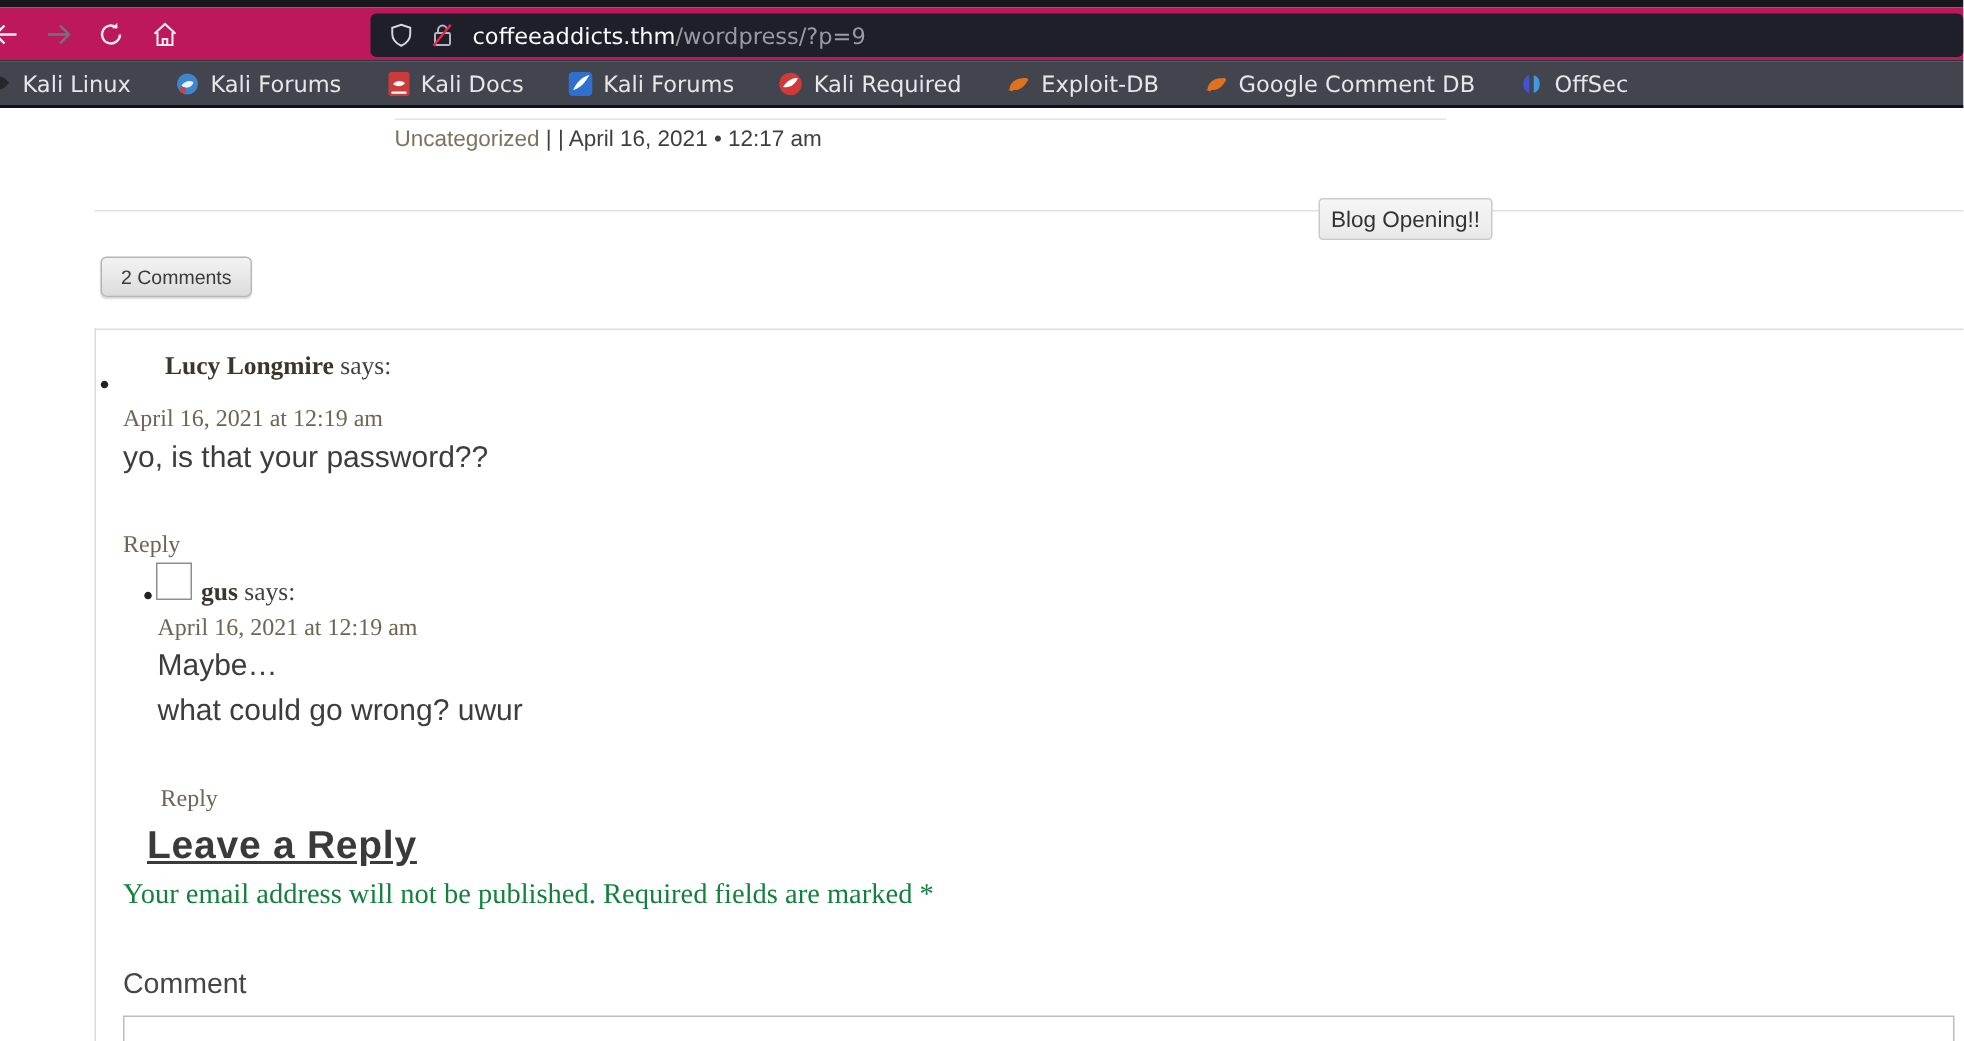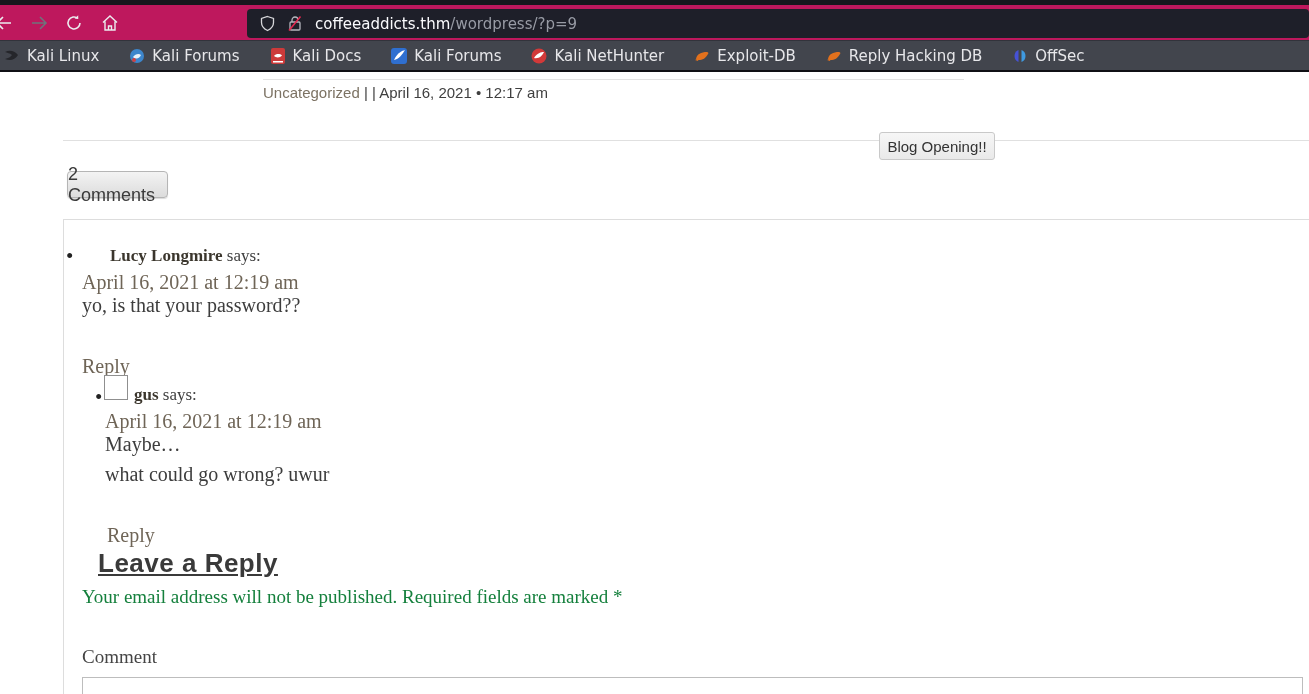--- a/index.html
+++ b/index.html
@@ -16,58 +16,58 @@
   .navbtn svg { display:block; }
   .urlbar { position:absolute; left:247px; top:4px; width:1062px; height:29px; background:#1e1f29;
             border-radius:4px; display:flex; align-items:center; padding-left:12px;
             font-family:"DejaVu Sans", sans-serif; font-size:15px; }
   .urlbar .host { color:#fbfbfe; }
   .urlbar .path { color:#989ba5; }
   .url-icon { margin-right:10px; display:flex; align-items:center; }
 
   .bookmarks { position:absolute; left:0; top:41px; width:1309px; height:31px; background:#42454d;
                border-bottom:2px solid #101015; display:flex; align-items:center; column-gap:30px;
-               padding-left:12px; overflow:hidden; }
+               padding-left:0; overflow:hidden; }
   .bm { display:flex; align-items:center; column-gap:7px; font-family:"DejaVu Sans", sans-serif;
         font-size:15px; color:#e7e7ea; white-space:nowrap; }
   .bm:first-child { margin-left:-8px; }
   .bm .ic { width:16px; height:16px; display:inline-flex; }
 
   
   .page { position:absolute; left:0; top:74px; width:1309px; height:620px; background:#fff; }
 
   .article-divider { position:absolute; left:263px; top:5px; width:701px; height:1px; background:#e3e3e3; }
   .post-meta { position:absolute; left:263px; top:10px; font-size:15px; color:#3f3f3f; }
   .post-meta a { color:#7c7263; text-decoration:none; }
 
   .wide-rule { position:absolute; left:63px; top:66px; width:1246px; height:1px; background:#e0e0e0; }
 
   .btn-next { position:absolute; left:879px; top:58px; width:116px; height:28px;
               background:linear-gradient(#f6f6f6,#e9e9e9); border:1px solid #c9c9c9; border-radius:3px;
               font-size:15px; color:#333; display:flex; align-items:center; justify-content:center; }
   .btn-comments { position:absolute; left:67px; top:97px; width:101px; height:27px;
               background:linear-gradient(#f3f3f3,#dcdcdc); border:1px solid #b5b5b5; border-radius:4px;
-              box-shadow:0 1px 1px rgba(0,0,0,.15); font-size:18px; color:#3a3a3a;
+              box-shadow:0 1px 1px rgba(0,0,0,.15); font-size:13px; color:#3a3a3a;
               display:flex; align-items:center; justify-content:center; }
 
   .comments-box { position:absolute; left:63px; top:145px; width:1400px; height:600px;
                   border-top:1px solid #dddddd; border-left:1px solid #dddddd; }
   .bullet { position:absolute; font-family:"Liberation Serif", serif; font-size:21px; color:#222; }
   .byline { position:absolute; font-family:"Liberation Serif", serif; font-size:17px; color:#3f3f3f; }
   .byline .author { font-weight:bold; color:#3b362d; }
-  .cmt-link { position:absolute; font-family:"Liberation Serif", serif; font-size:20px;
+  .cmt-link { position:absolute; font-family:"Liberation Serif", serif; font-size:16px;
               color:#6f6557; text-decoration:none; }
-  .cmt-body { position:absolute; font-family:Liberation Serif, serif; font-size:20px; color:#3d3d3d; }
+  .cmt-body { position:absolute; font-family:Liberation Sans, sans-serif; font-size:20px; color:#3d3d3d; }
   .avatar-box { position:absolute; width:24px; height:25px; border:1px solid #8f8f8f; background:#fff; }
 
   .reply-title { position:absolute; left:98px; top:474px; font-family:"Liberation Sans", sans-serif;
                  font-weight:bold; font-size:26px; color:#3a3a3a; letter-spacing:.5px;text-decoration:underline; }
   .reply-note { position:absolute; left:82px; top:512px; font-family:"Liberation Serif", serif;
                 font-size:19px; color:#15803d; }
-  .comment-label { position:absolute; left:82px; top:572px; font-family:Liberation Serif, serif;
+  .comment-label { position:absolute; left:82px; top:572px; font-family:Liberation Sans, sans-serif;
                    font-size:19px; color:#454545; }
   .comment-textarea { position:absolute; left:82px; top:603px; width:1221px; height:60px;
                       border:1px solid #bdbdbd; background:#fff; resize:none; outline:none;
                       font-family:"Liberation Serif", serif; font-size:18px; }
 </style>
 </head>
 <body>
 
 <div id="screen">
 
@@ -161,39 +161,39 @@
       </span>
       <span>Kali Forums</span>
     </div>
     <div class="bm">
       <span class="ic">
         <svg width="16" height="16" viewBox="0 0 16 16">
             <circle cx="8" cy="8" r="7.5" fill="#d23939"></circle>
             <path d="M3 10c3-5 7-6 10-6-2 4-5 7-10 6z" fill="#ffffff"></path>
           </svg>
       </span>
-      <span>Kali NetHunter</span>
+      <span>Kali Required</span>
     </div>
     <div class="bm">
       <span class="ic">
         <svg width="16" height="16" viewBox="0 0 16 16">
             <path d="M2 11C3 6 7 4 13 4c1 0 2 1 1 2-1 2-4 6-8 6-2 0-3 0-4-1z" fill="#e2711d"></path>
             <path d="M1 12l4-2-1 3z" fill="#e2711d"></path>
           </svg>
       </span>
       <span>Exploit-DB</span>
     </div>
     <div class="bm">
       <span class="ic">
         <svg width="16" height="16" viewBox="0 0 16 16">
             <path d="M2 11C3 6 7 4 13 4c1 0 2 1 1 2-1 2-4 6-8 6-2 0-3 0-4-1z" fill="#e2711d"></path>
             <path d="M1 12l4-2-1 3z" fill="#e2711d"></path>
           </svg>
       </span>
-      <span>Reply Hacking DB</span>
+      <span>Google Comment DB</span>
     </div>
     <div class="bm">
       <span class="ic">
         <svg width="16" height="16" viewBox="0 0 16 16">
             <path d="M6.5 2a6.5 6.5 0 0 0 0 12z" fill="#4652d6"></path>
             <path d="M9.5 2a6.5 6.5 0 0 1 0 12z" fill="#3f9ae0"></path>
           </svg>
       </span>
       <span>OffSec</span>
     </div>
@@ -213,21 +213,21 @@
       <span>Blog Opening!!</span>
     </div>
 
     <div class="btn-comments">
       <span>2 Comments</span>
     </div>
 
     <div class="comments-box"></div>
 
     <span class="bullet" style="left:66px; top:170px;">•</span>
-    <div class="byline" style="left:110px; top:172px;">
+    <div class="byline" style="left:110px; top:160px;">
       <span class="author">Lucy Longmire</span><span style="white-space:pre;"> says:</span>
     </div>
     <a class="cmt-link" href="#" style="left:82px; top:197px;">April 16, 2021 at 12:19 am</a>
     <div class="cmt-body" style="left:82px; top:220px;">yo, is that your password??</div>
     <a class="cmt-link" href="#" style="left:82px; top:281px;">Reply</a>
 
     <span class="bullet" style="left:95px; top:311px;">•</span>
     <div class="avatar-box" style="left:104px; top:301px;"></div>
     <div class="byline" style="left:134px; top:311px;">
       <span class="author">gus</span><span style="white-space:pre;"> says:</span>

